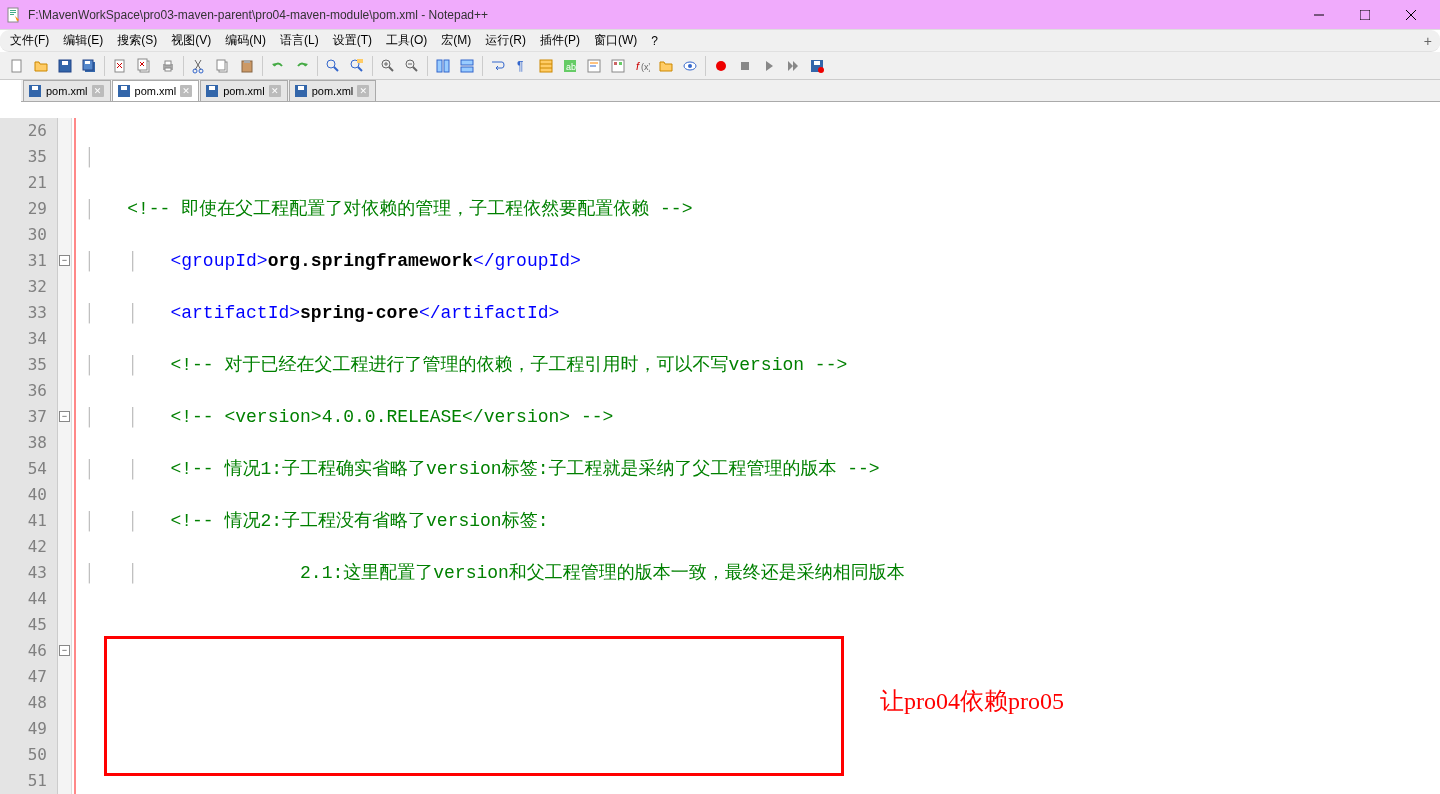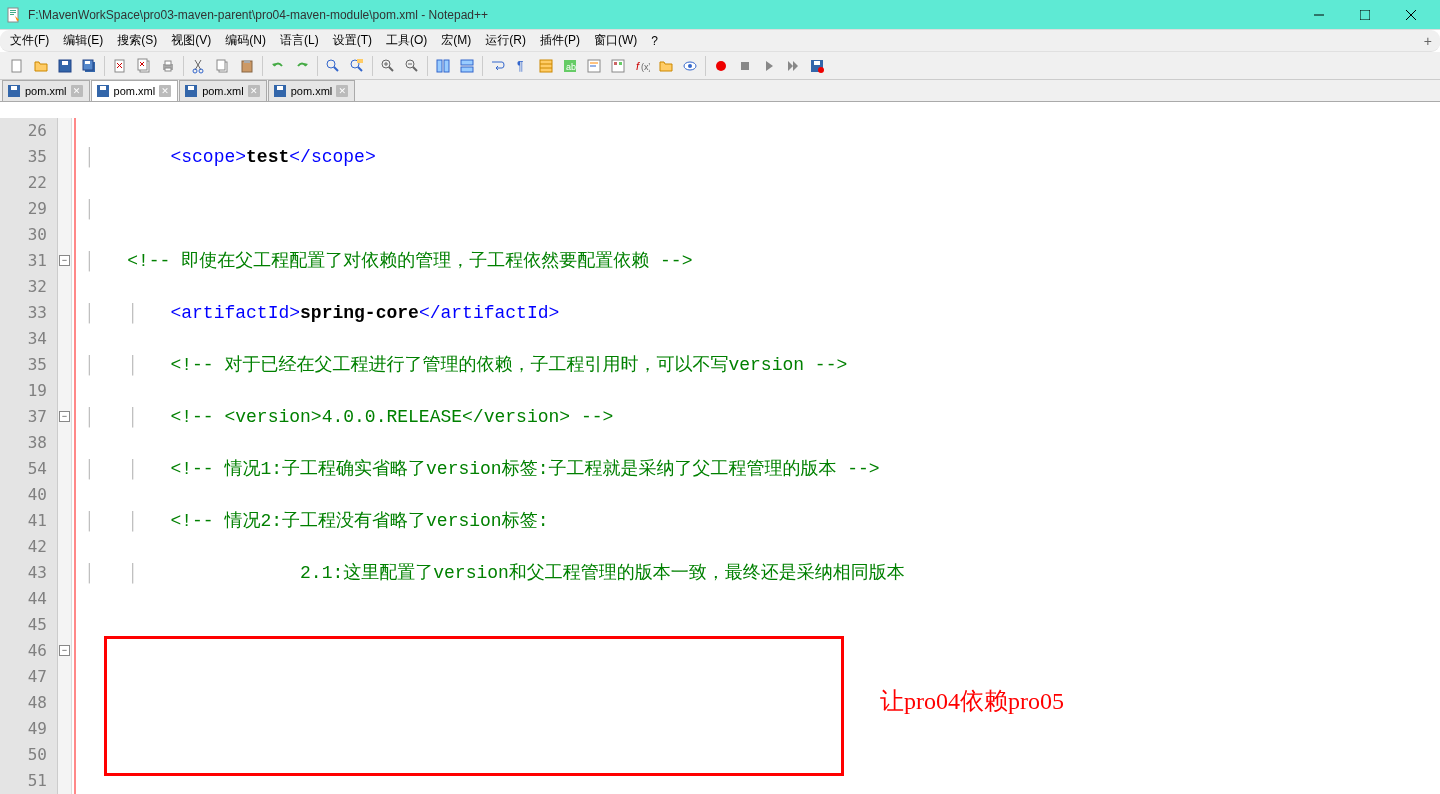--- a/index.html
+++ b/index.html
@@ -1,29 +1,29 @@
 <!DOCTYPE html>
 <html><head>
 <meta charset="utf-8">
 <style>
 * { margin: 0; padding: 0; box-sizing: border-box; }
 body { font-family: "Microsoft YaHei", Arial, sans-serif; font-size: 12px; background: #fff; overflow: hidden; }
-.titlebar { height: 30px; background: #5eead4; border-bottom: 1px solid #ddd; display: flex; align-items: center; padding: 0 6px; }
+.titlebar { height: 30px; background: #f0abfc; border-bottom: 1px solid #ddd; display: flex; align-items: center; padding: 0 6px; }
 .titlebar .icon { width: 16px; height: 16px; margin-right: 6px; display: inline-flex; align-items: center; justify-content: center; }
 .titlebar .title { flex: 1; color: #333; font-size: 12px; }
 .win-controls { display: flex; gap: 0; }
 .win-btn { width: 46px; height: 30px; display: flex; align-items: center; justify-content: center; cursor: default; }
 .win-btn svg { width: 10px; height: 10px; }
 .menubar { height: 22px; background: #f0f0f0; display: flex; align-items: center; padding-left: 4px; gap: 2px; border-bottom: 1px solid #e0e0e0; position: relative; border-radius: 9px; }
 .menu-item { padding: 2px 6px; cursor: default; font-size: 12px; color: #000; }
 .menubar .plus { position: absolute; right: 8px; font-size: 14px; color: #666; }
 .toolbar { height: 28px; background: #f0f0f0; display: flex; align-items: center; padding-left: 6px; gap: 2px; border-bottom: 1px solid #ccc; }
 .tool-btn { width: 22px; height: 22px; display: flex; align-items: center; justify-content: center; cursor: default; }
 .tool-sep { width: 1px; height: 20px; background: #ccc; margin: 0 2px; }
-.tabbar { height: 22px; background: #f0f0f0; display: flex; align-items: flex-end; padding-left: 2px; border-bottom: 1px solid #aaa; }
+.tabbar { height: 22px; background: #f0f0f0; display: flex; align-items: flex-end; padding-left: 2px; border-bottom: 1px solid #aaa; margin-left: 21px; }
 .tab { display: flex; align-items: center; height: 21px; padding: 0 6px 0 4px; background: #e6e6e6; border: 1px solid #aaa; border-bottom: none; margin-right: 1px; gap: 4px; font-size: 11px; }
 .tab.active { background: #fff; }
 .tab .file-icon { width: 14px; height: 14px; }
 .tab .close { width: 12px; height: 12px; background: #bbb; color: #fff; font-size: 9px; display: flex; align-items: center; justify-content: center; border-radius: 1px; }
 .editor { display: flex; height: calc(794px - 30px - 22px - 28px - 22px); background: #fff; position: relative; margin-top: 16px; }
 .gutter { width: 58px; background: #e4e4e4; border-right: 1px solid #ccc; font-family: Consolas, monospace; font-size: 16px; color: #808080; text-align: right; padding-right: 10px; line-height: 26px; }
 .foldcol { width: 14px; background: #f4f4f4; border-right: 1px solid #ddd; position: relative; }
 .fold-marker { position: absolute; left: 1px; width: 11px; height: 11px; border: 1px solid #888; background: #fff; font-size: 9px; line-height: 9px; text-align: center; color: #444; }
 .margin-line { width: 4px; background: #fff; border-right: 2px solid #ff8888; }
 .margin-line2 { width: 4px; background: #fff; }
@@ -328,29 +328,29 @@
         </svg></span>
     <span>pom.xml</span>
     <span class="close">✕</span>
   </div>
 </div>
 
 <div class="editor">
   <div class="gutter">
     <div class="ln">26</div>
     <div class="ln">35</div>
-    <div class="ln">22</div>
+    <div class="ln">21</div>
     <div class="ln">29</div>
     <div class="ln">30</div>
     <div class="ln">31</div>
     <div class="ln">32</div>
     <div class="ln">33</div>
     <div class="ln">34</div>
     <div class="ln">35</div>
-    <div class="ln">19</div>
+    <div class="ln">36</div>
     <div class="ln">37</div>
     <div class="ln">38</div>
     <div class="ln">54</div>
     <div class="ln">40</div>
     <div class="ln">41</div>
     <div class="ln">42</div>
     <div class="ln">43</div>
     <div class="ln">44</div>
     <div class="ln">45</div>
     <div class="ln">46</div>
@@ -361,23 +361,23 @@
     <div class="ln">51</div>
   </div>
   <div class="foldcol">
     <div class="fold-marker" style="top:137px">−</div>
     <div class="fold-marker" style="top:293px">−</div>
     <div class="fold-marker" style="top:527px">−</div>
   </div>
   <div class="margin-line"></div>
   <div class="margin-line2"></div>
   <div class="code">
-<div class="ln"><span class="guide">│   </span>    <span class="tag">&lt;scope&gt;</span><span class="text">test</span><span class="tag">&lt;/scope&gt;</span></div>
 <div class="ln"><span class="guide">│</span></div>
 <div class="ln"><span class="guide">│   </span><span class="cmt">&lt;!-- 即使在父工程配置了对依赖的管理，子工程依然要配置依赖 --&gt;</span></div>
+<div class="ln"><span class="guide">│   │   </span><span class="tag">&lt;groupId&gt;</span><span class="text">org.springframework</span><span class="tag">&lt;/groupId&gt;</span></div>
 <div class="ln"><span class="guide">│   │   </span><span class="tag">&lt;artifactId&gt;</span><span class="text">spring-core</span><span class="tag">&lt;/artifactId&gt;</span></div>
 <div class="ln"><span class="guide">│   │   </span><span class="cmt">&lt;!-- 对于已经在父工程进行了管理的依赖，子工程引用时，可以不写version --&gt;</span></div>
 <div class="ln"><span class="guide">│   │   </span><span class="cmt">&lt;!-- &lt;version&gt;4.0.0.RELEASE&lt;/version&gt; --&gt;</span></div>
 <div class="ln"><span class="guide">│   │   </span><span class="cmt">&lt;!-- 情况1:子工程确实省略了version标签:子工程就是采纳了父工程管理的版本 --&gt;</span></div>
 <div class="ln"><span class="guide">│   │   </span><span class="cmt">&lt;!-- 情况2:子工程没有省略了version标签:</span></div>
 <div class="ln"><span class="guide">│   │   </span>    <span class="cmt">        2.1:这里配置了version和父工程管理的版本一致，最终还是采纳相同版本</span></div>
 
 
 
 

